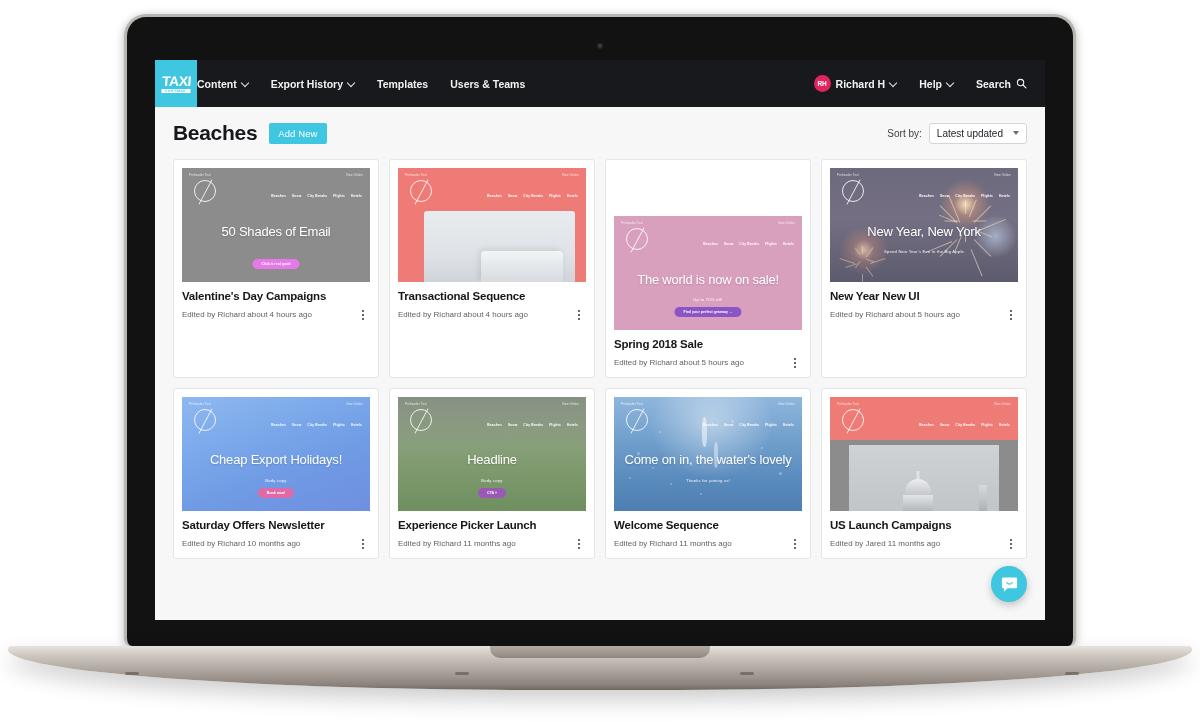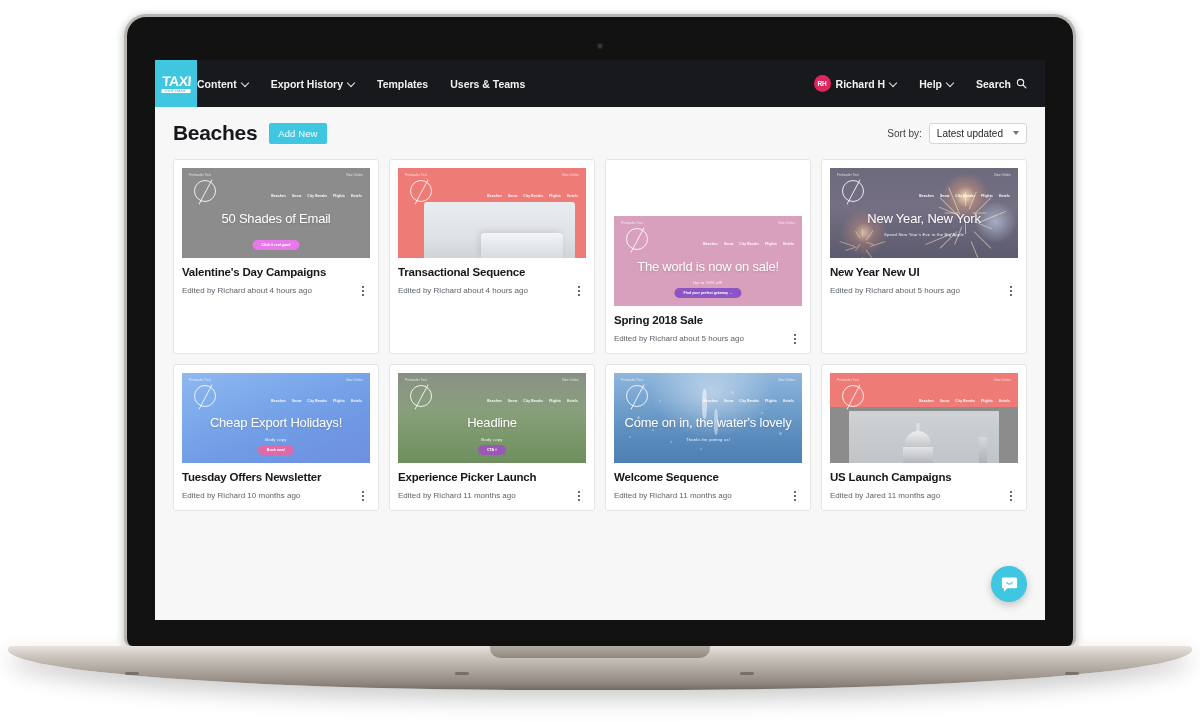--- a/index.html
+++ b/index.html
@@ -122,21 +122,21 @@
     border-right: 3.5px solid transparent; border-top: 4px solid #6b7076;
   }
 
   
   .grid { display: grid; grid-template-columns: repeat(4, 1fr); gap: 10px; }
   .card {
     background: #fff; border: 1px solid #e3e5e7; border-radius: 3px;
     padding: 8px 8px 0 8px; cursor: pointer;
   }
   .thumb {
-    position: relative; width: 100%; height: 90px;
+    position: relative; width: 100%; height: 114px;
     overflow: hidden; background: #8c8c8c;
   }
   .thumb-inner { position: absolute; inset: 0; }
   .th-top {
     position: absolute; left: 0; right: 0; top: 0;
     display: flex; justify-content: space-between;
     padding: 5px 7px; font-size: 2.8px; color: rgba(255,255,255,.8);
     letter-spacing: .2px;
   }
   .th-logo {
@@ -501,21 +501,21 @@
                   <span>Snow</span>
                   <span>City Breaks</span>
                   <span>Flights</span>
                   <span>Hotels</span>
                 </div>
                 <div class="th-head">Cheap Export Holidays!</div>
                 <div class="th-sub">Body copy</div>
                 <div class="th-cta" style="background:#e06aa8">Book now!</div>
               </div>
             </div>
-            <div class="card-title">Tuesday Offers Newsletter</div>
+            <div class="card-title">Saturday Offers Newsletter</div>
             <div class="card-meta-row">
               <span class="card-meta">Edited by Richard 10 months ago</span>
               <span class="kebab">
                 <i></i>
                 <i></i>
                 <i></i>
               </span>
             </div>
           </div>
           <div class="card">

